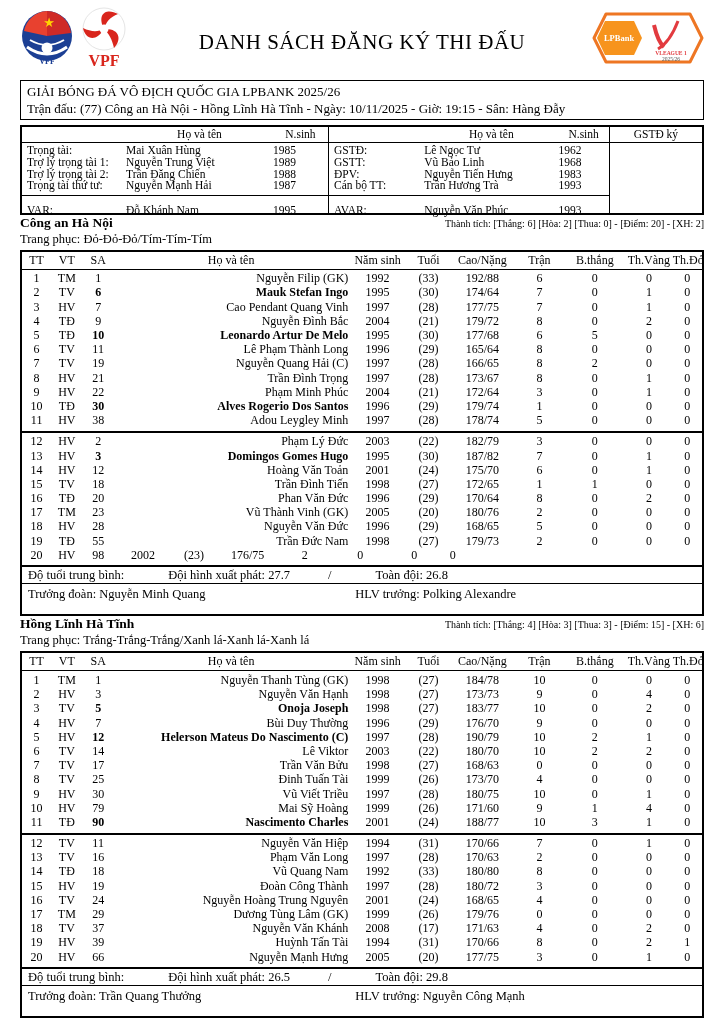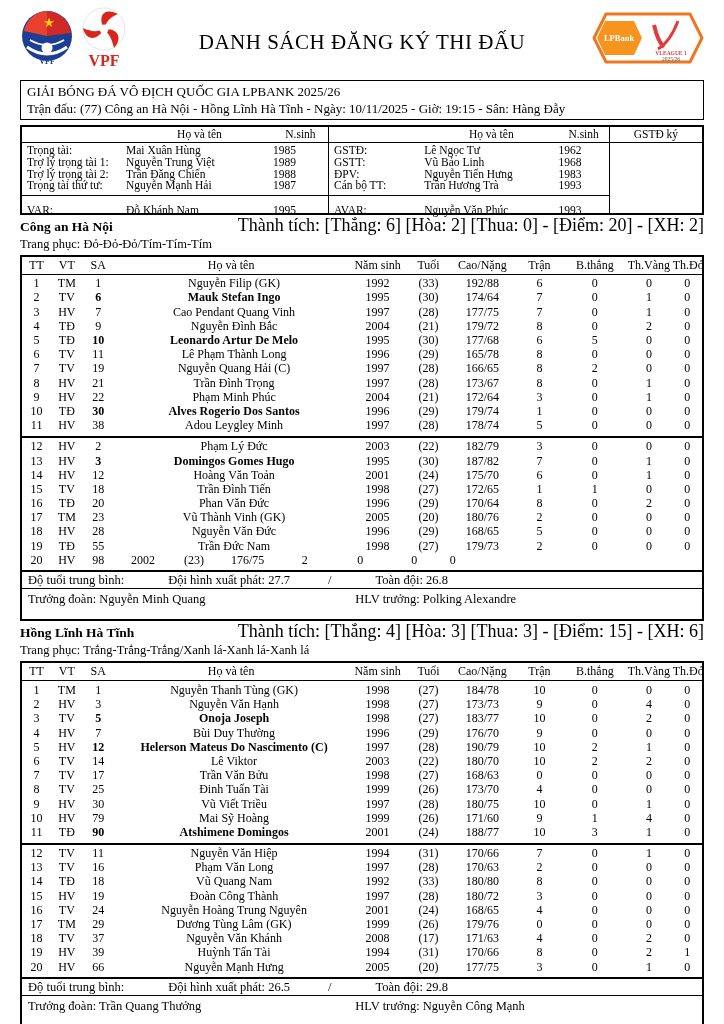--- a/index.html
+++ b/index.html
@@ -28,27 +28,27 @@
   .off-head .o-name,.off-head .o-born{text-align:center}
   .off-rows{padding:2px 0 2px}
   .orow{display:flex;height:11.8px;align-items:center}
   .orow.osep{border-top:1px solid #000;height:15px;margin-top:2.5px;padding-top:15px}
   .sign-head{height:16px;border-bottom:1px solid #000;text-align:center;line-height:15px}
 
   
   .team{}
   .team-head{display:flex;align-items:baseline}
   .team-name{font-weight:bold;font-size:13.5px;white-space:nowrap}
-  .team-record{margin-left:auto;font-size:18px;white-space:nowrap}
+  .team-record{margin-left:auto;font-size:10px;white-space:nowrap}
   .team-kit{font-size:12.5px;margin-top:1px}
   .ptable{border:2px solid #000;margin-top:3px}
   .phead{display:flex;height:18px;align-items:center;border-bottom:1px solid #000}
   .c{white-space:nowrap;text-align:center}
   .c-tt{width:4.3%}.c-vt{width:4.6%}.c-sa{width:4.6%}
-  .c-name{width:34.5%;text-align:center;padding-left:6px}
+  .c-name{width:34.5%;text-align:right;padding-left:6px}
   .c-born{width:8.6%}.c-age{width:6.4%}.c-hw{width:9.4%}
   .c-tran{width:7.4%}.c-bt{width:8.9%}.c-tv{width:7.0%}.c-td{width:4.3%}
   .phead .c-name{text-align:center;padding-left:0}
   .pbody{padding:2px 0 3px}
   .pbody.subs{border-top:2px solid #000}
   .prow{display:flex;height:14.2px;align-items:center}
   .prow.bold .c-sa,.prow.bold .c-name{font-weight:bold}
   .avg-row{display:flex;align-items:center;height:19px;border-top:2px solid #000;border-bottom:1px solid #000;padding-left:6px;font-size:12.5px}
   .avg-start{margin-left:44px}
   .avg-sep{margin-left:38px}
@@ -264,21 +264,21 @@
             <span class="c c-tv">0</span>
             <span class="c c-td">0</span>
           </div>
           <div class="prow">
             <span class="c c-tt">6</span>
             <span class="c c-vt">TV</span>
             <span class="c c-sa">11</span>
             <span class="c c-name">Lê Phạm Thành Long</span>
             <span class="c c-born">1996</span>
             <span class="c c-age">(29)</span>
-            <span class="c c-hw">165/78</span>
+            <span class="c c-hw">165/64</span>
             <span class="c c-tran">8</span>
             <span class="c c-bt">0</span>
             <span class="c c-tv">0</span>
             <span class="c c-td">0</span>
           </div>
           <div class="prow">
             <span class="c c-tt">7</span>
             <span class="c c-vt">TV</span>
             <span class="c c-sa">19</span>
             <span class="c c-name">Nguyễn Quang Hải (C)</span>
@@ -622,21 +622,21 @@
             <span class="c c-hw">171/60</span>
             <span class="c c-tran">9</span>
             <span class="c c-bt">1</span>
             <span class="c c-tv">4</span>
             <span class="c c-td">0</span>
           </div>
           <div class="prow bold">
             <span class="c c-tt">11</span>
             <span class="c c-vt">TĐ</span>
             <span class="c c-sa">90</span>
-            <span class="c c-name">Atshimene Domingos</span>
+            <span class="c c-name">Nascimento Charles</span>
             <span class="c c-born">2001</span>
             <span class="c c-age">(24)</span>
             <span class="c c-hw">188/77</span>
             <span class="c c-tran">10</span>
             <span class="c c-bt">3</span>
             <span class="c c-tv">1</span>
             <span class="c c-td">0</span>
           </div>
         </div>
       <div class="pbody subs">

